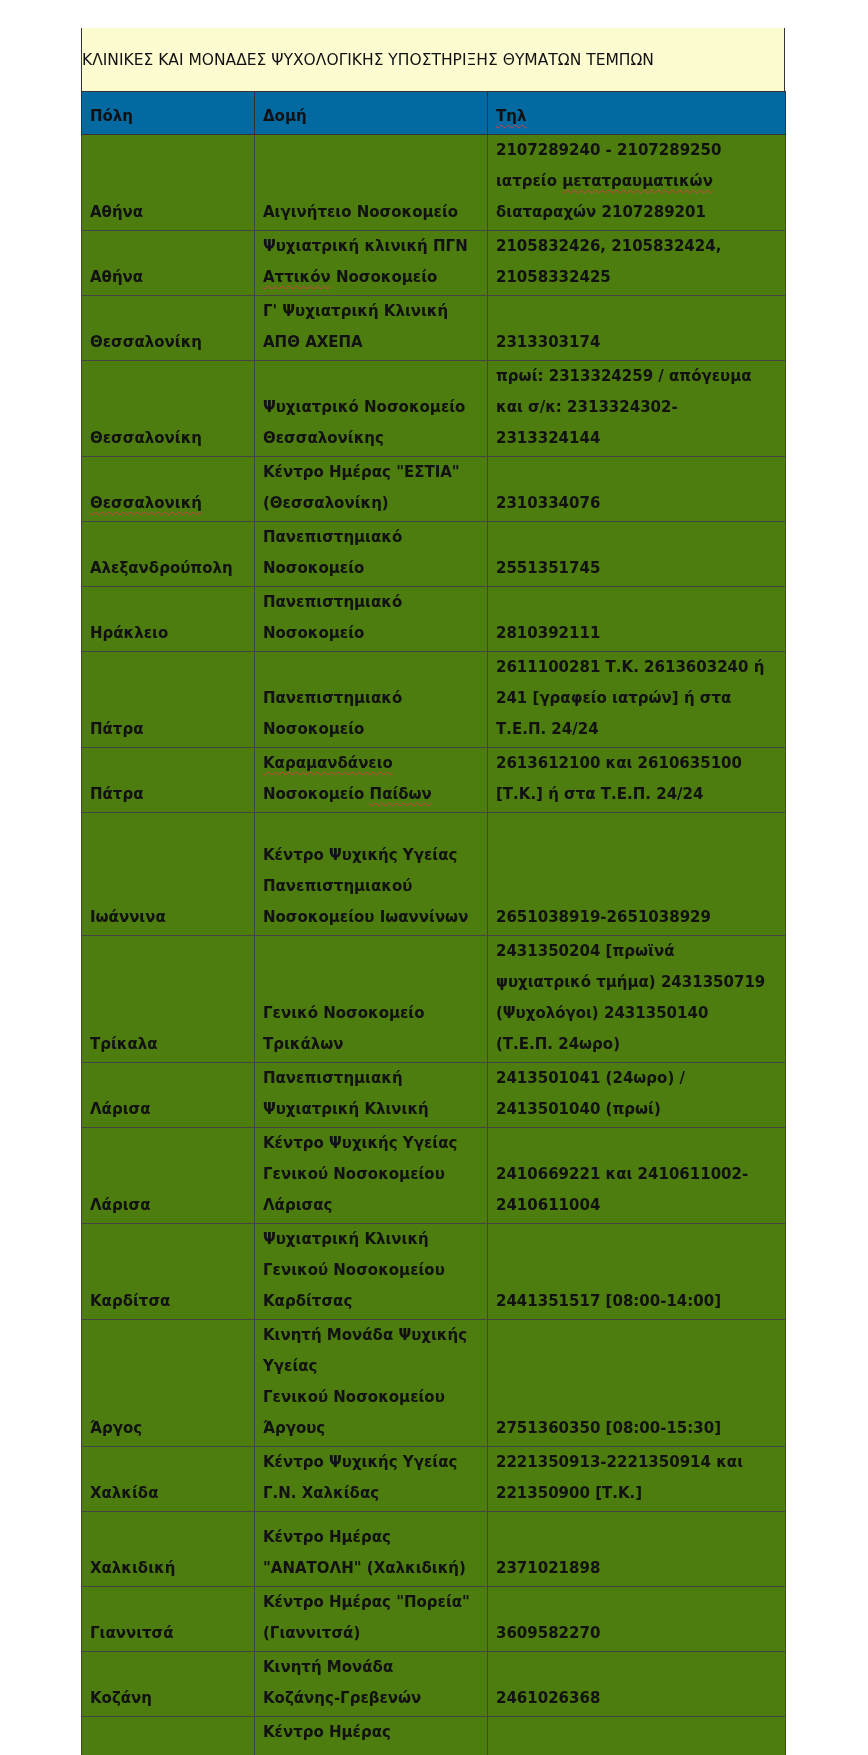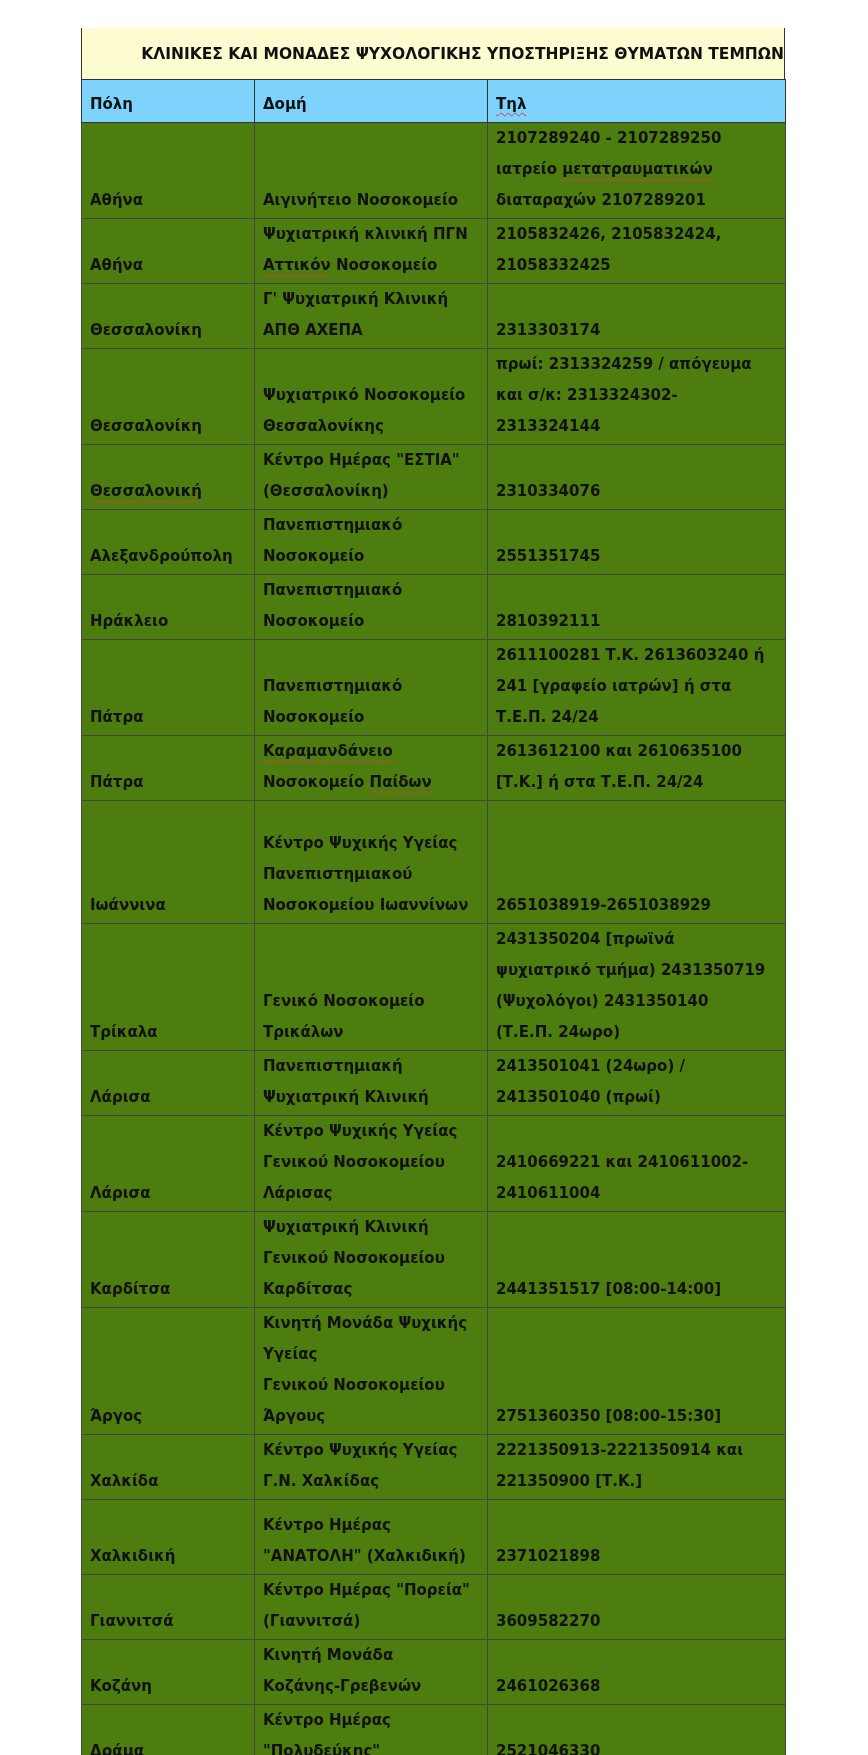--- a/index.html
+++ b/index.html
@@ -1,26 +1,26 @@
 <!DOCTYPE html>
 <html><head>
 <meta charset="utf-8">
 <style>
   html, body { margin: 0; padding: 0; background: #ffffff; }
   body { width: 868px; height: 1755px; position: relative; overflow: hidden;
          font-family: "DejaVu Sans", "Liberation Sans", sans-serif; color: #111; }
   .doc { position: absolute; left: 81px; top: 28px; width: 704px; }
-  .title-bar { height: 51px; background: #fdfbd0; border-left: 1.5px solid #333; border-right: 1.5px solid #333;
-               display: flex; align-items: center; justify-content: flex-end;
-               font-weight: bold; font-size: 15.5px; letter-spacing: 0px; color: #111; }
+  .title-bar { height: 63px; background: #fdfbd0; border-left: 1.5px solid #333; border-right: 1.5px solid #333;
+               display: flex; align-items: center; justify-content: flex-start;
+               font-weight: normal; font-size: 15.5px; letter-spacing: 0px; color: #111; }
   table { border-collapse: collapse; width: 704px; table-layout: fixed; }
   col.c1 { width: 173px; } col.c2 { width: 233px; } col.c3 { width: 298px; }
   th, td { border: 1.5px solid #444; vertical-align: bottom; padding: 0 6px 2px 8px;
            font-weight: bold; font-size: 15px; line-height: 31px; text-align: left; }
-  th { background: #7dd3fc; height: 40px; border-color: #333; }
+  th { background: #0369a1; height: 40px; border-color: #333; }
   td { background: #4d7c0f; }
   .line { display: block; white-space: nowrap; }
   .spell { text-decoration: underline wavy #d04040; text-decoration-thickness: 1px; text-underline-offset: 3px; }
   tr.h2 td { height: 58px; }
   tr.h3 td { height: 89px; }
   tr.h4 td { height: 120px; }
   tr.tall2 td { height: 72px; }
 </style>
 </head>
 <body>

